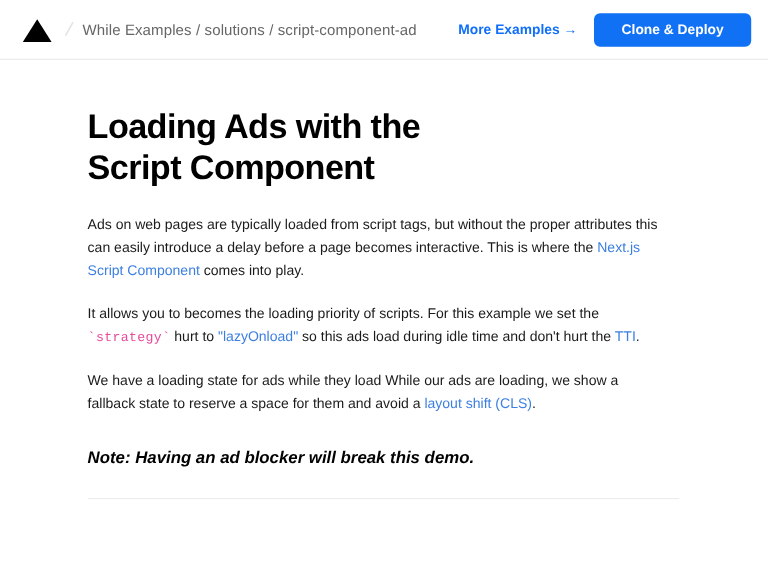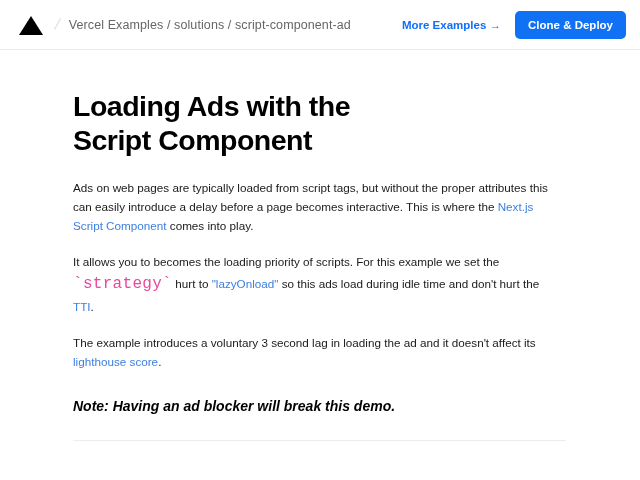--- a/index.html
+++ b/index.html
@@ -67,21 +67,21 @@
     white-space: nowrap;
     padding-left: 20px;
   }
   .deploy-btn {
     background: #1171f4;
     color: #ffffff;
     font-size: 11.5px;
     font-weight: bold;
     border: none;
     border-radius: 5px;
-    padding: 8px 13px;
+    padding: 8px 23px;
     cursor: pointer;
     white-space: nowrap;
     font-family: "Liberation Sans", sans-serif;
   }
 
   
   .main {
     padding: 40px 16px 0 73px;
   }
   .content {
@@ -102,21 +102,21 @@
     color: #1a1a1a;
     margin: 0 12px 17px 0;
   }
   a.link {
     color: #3c7fe0;
     text-decoration: none;
   }
   code.codespan {
     font-family: "Liberation Mono", monospace;
     color: #e8499c;
-    font-size: 16px;
+    font-size: 11px;
     letter-spacing: 0.3px;
   }
   p.note {
     font-size: 14px;
     font-weight: bold;
     font-style: italic;
     color: #000000;
     margin: 26px 0 0 0;
   }
   .divider {
@@ -130,44 +130,44 @@
 <body>
 
 <div class="header">
   <div class="header-left">
     <span class="logo">
       <svg width="26" height="22" viewBox="0 0 26 22" xmlns="http://www.w3.org/2000/svg">
         <polygon points="13,2 25,21 1,21" fill="#000000"></polygon>
       </svg>
     </span>
     <span class="slash">/</span>
-    <span class="breadcrumb">Vercel Examples / solutions / script-component-ad</span>
+    <span class="breadcrumb">While Examples / solutions / script-component-ad</span>
   </div>
   <div class="header-right">
     <a class="more-examples" href="#">More Examples →</a>
     <button class="deploy-btn">Clone &amp; Deploy</button>
   </div>
 </div>
 
 <div class="main">
   <div class="content">
 
     <h1 class="page-title">Loading Ads with the Script Component</h1>
 
     <p class="para">
       <span>Ads on web pages are typically loaded from script tags, but without the proper attributes this can easily introduce a delay before a page becomes interactive. This is where the </span><a class="link" href="#">Next.js Script Component</a><span> comes into play.</span>
     </p>
 
     <p class="para">
       <span>It allows you to becomes the loading priority of scripts. For this example we set the </span><code class="codespan">`strategy`</code><span> hurt to </span><a class="link" href="#">"lazyOnload"</a><span> so this ads load during idle time and don't hurt the </span><a class="link" href="#">TTI</a><span>.</span>
     </p>
 
+    <p class="para">
+      <span>We have a loading state for ads while they load While our ads are loading, we show a fallback state to reserve a space for them and avoid a </span><a class="link" href="#">layout shift (CLS)</a><span>.</span>
+    </p>
 
-    <p class="para">
-      <span>The example introduces a voluntary 3 second lag in loading the ad and it doesn't affect its </span><a class="link" href="#">lighthouse score</a><span>.</span>
-    </p>
 
     <p class="note">Note: Having an ad blocker will break this demo.</p>
 
     <hr class="divider">
 
   </div>
 </div>
 
 </body></html>

